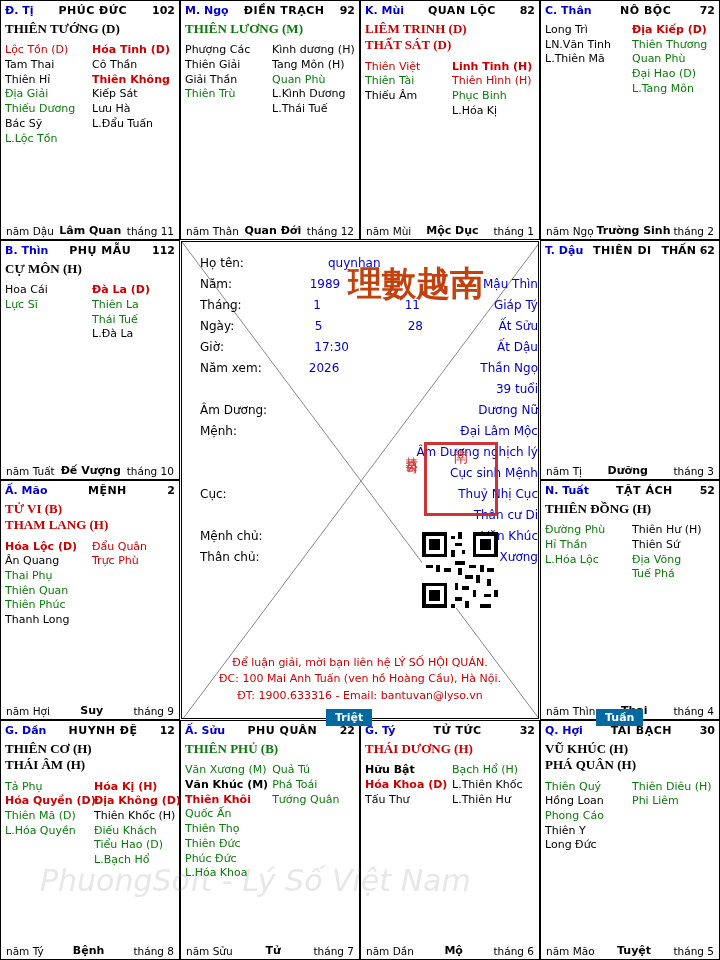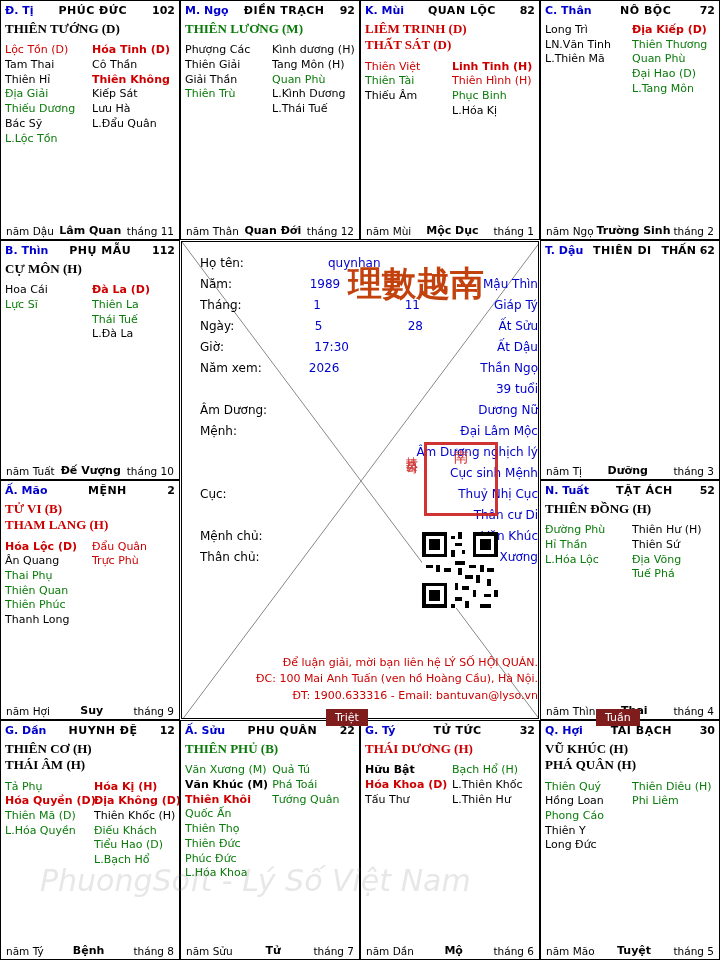--- a/index.html
+++ b/index.html
@@ -133,31 +133,31 @@
   }
   .qr {
     position: absolute;
     right: 40px; top: 290px;
     width: 76px; height: 76px;
     z-index: 3;
   }
   .contact {
     position: absolute;
     left: 0; right: 0; bottom: 14px;
-    text-align: right;
+    text-align: center;
     color: #cc0000;
     font-size: 11px;
     line-height: 1.5;
     z-index: 3;
   }
   .badge {
     position: absolute;
-    background: #7f1d1d;
+    background: #0369a1;
     color: #fff;
-    font-weight: normal;
+    font-weight: bold;
     font-size: 11px;
     padding: 2px 9px;
     z-index: 10;
   }
   #triet { left: 326px; top: 709px; }
   #tuan  { left: 596px; top: 709px; }
 
   .watermark {
     position: absolute;
     left: 40px; bottom: 62px;
@@ -190,21 +190,21 @@
           <div class="green">Thiếu Dương</div>
           <div class="black">Bác Sỹ</div>
           <div class="green">L.Lộc Tồn</div>
         </div>
         <div class="col">
           <div class="red b">Hóa Tinh (D)</div>
           <div class="black">Cô Thần</div>
           <div class="red b">Thiên Không</div>
           <div class="black">Kiếp Sát</div>
           <div class="black">Lưu Hà</div>
-          <div class="black">L.Đẩu Quân</div>
+          <div class="black">L.Đẩu Tuấn</div>
         </div>
       </div>
       <div class="footer">
         <span>năm Dậu</span>
         <span class="fmid">Lâm Quan</span>
         <span>tháng 11</span>
       </div>
     </div>
     <div class="cell">
       <div class="chi-row">

